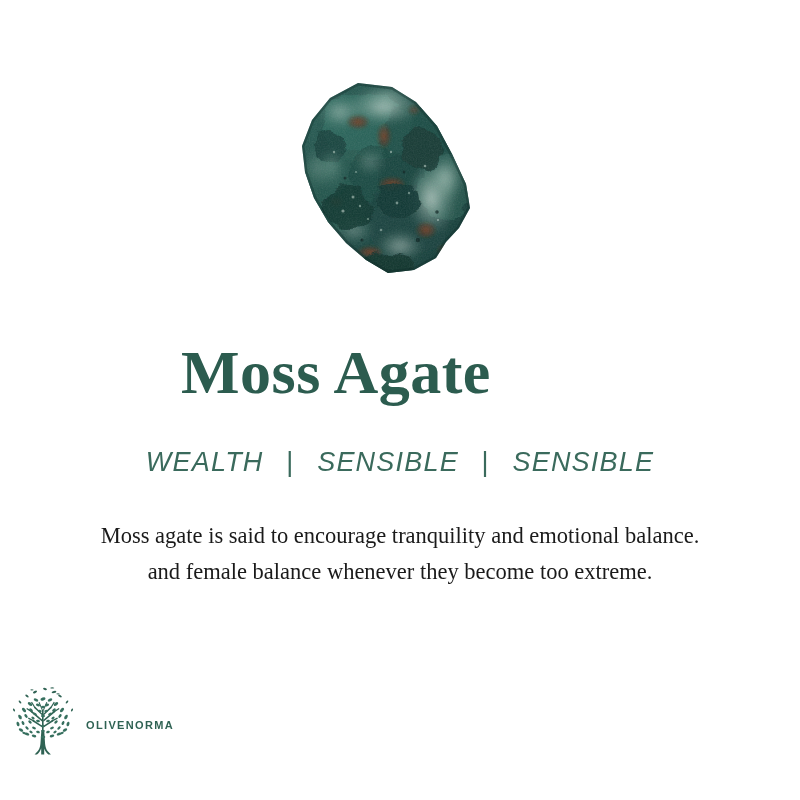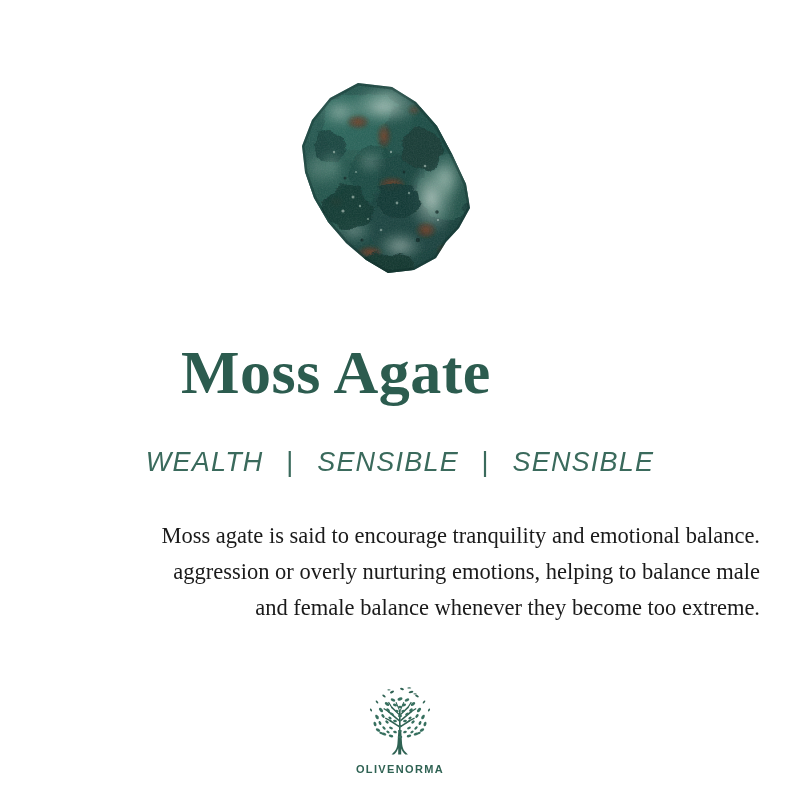--- a/index.html
+++ b/index.html
@@ -82,30 +82,30 @@
     position: absolute;
     top: 518px;
     left: 40px;
     width: 720px;
     text-align: center;
     font-family: "Liberation Serif", serif;
     font-size: 22.5px;
     line-height: 36px;
     color: #1a1a1a;
   }
-  .body-copy .line { display: block; white-space: nowrap; text-align: right; }
+  .body-copy .line { display: block; white-space: nowrap; }
 
   
   .logo {
     position: absolute;
     top: 686px;
     left: 0;
     width: 800px;
     display: flex;
-    flex-direction: column;
+    flex-direction: row;
     align-items: center;
   }
   .logo-mark { display: block; width: 86px; height: 74px; }
   .logo-word {
     margin-top: 3px;
     font-family: "Liberation Sans", sans-serif;
     font-weight: 700;
     font-size: 11px;
     letter-spacing: 1.35px;
     color: #2f6253;
@@ -263,21 +263,20 @@
   <div class="subtitle">
     <span class="kw">WEALTH</span>
     <span class="sep">|</span>
     <span class="kw">SENSIBLE</span>
     <span class="sep">|</span>
     <span class="kw">SENSIBLE</span>
   </div>
 
   <div class="body-copy">
     <span class="line">Moss agate is said to encourage tranquility and emotional balance.</span>
-    <span class="line">aggression or overly nurturing emotions, helping to balance male</span>
     <span class="line">and female balance whenever they become too extreme.</span>
   </div>
 
   <div class="logo">
     <svg class="logo-mark" viewBox="0 0 86 74" xmlns="http://www.w3.org/2000/svg">
       <g fill="#2f6253">
 
         <path d="M41.4,44 L40.4,58 C40.1,61 39.2,63.6 37.4,65.6 L34.6,68.6
                  L37.0,68.6 C39.0,66.8 40.4,64.6 41.2,62.2 L41.2,68.6 L44.2,68.6
                  L44.2,62.4 C45.0,64.8 46.4,66.9 48.4,68.6 L50.9,68.6 L48.0,65.5

